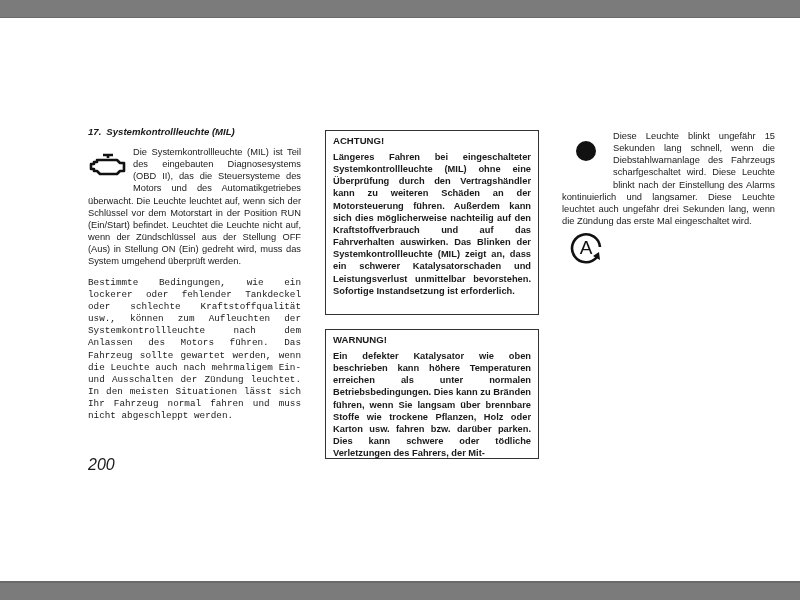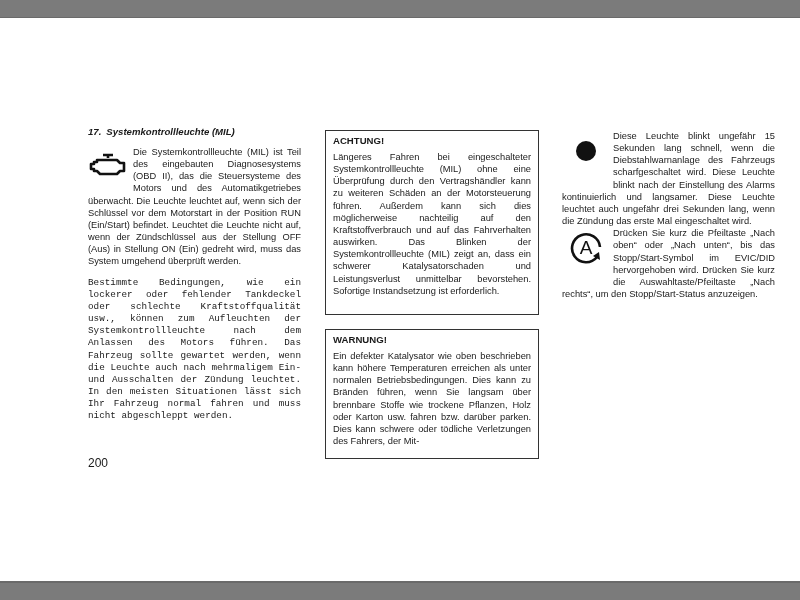--- a/index.html
+++ b/index.html
@@ -33,26 +33,26 @@
     .para-gap { margin-top: 9px; font-family: Liberation Mono, monospace; }
     .icon-float {
       float: left; width: 42px; height: 42px; margin-right: 3px;
       display: flex; align-items: flex-start; justify-content: center;
     }
     .box {
       border: 1.5px solid #333; padding: 4px 7px 5px 7px; box-sizing: border-box;
     }
     .box-title { font-weight: bold; font-size: 9.6px; line-height: 12px; margin-bottom: 4px; }
     .box-title .cont { font-style: italic; margin-left: 5px; }
-    .box p { text-align: justify; }
+    .box p { text-align: justify; font-weight: bold; }
     .box-achtung { height: 185px; }
     .box-warnung { margin-top: 14px; height: 130px; }
     .box-warnung-cont { height: 40px; margin-bottom: 12px; }
     .page-number {
-      position: absolute; left: 88px; top: 438px; font-size: 12px;
+      position: absolute; left: 88px; top: 438px; font-size: 16px; font-style: italic;
     }
     .mil-icon { margin-top: 6px; }
     .dot-icon { margin-top: 6px; }
   </style>
 </head>
 <body>
 
 <div class="bar-top"></div>
 
 <div class="page">
@@ -93,19 +93,18 @@
     </div>
     <p>Diese Leuchte blinkt ungefähr 15 Sekunden lang schnell, wenn die Diebstahlwarnanlage des Fahrzeugs scharfgeschaltet wird. Diese Leuchte blinkt nach der Einstellung des Alarms kontinuierlich und langsamer. Diese Leuchte leuchtet auch ungefähr drei Sekunden lang, wenn die Zündung das erste Mal eingeschaltet wird.</p>
 
     <div class="icon-float" style="width:48px;height:50px;">
       <svg class="stop-start-icon" width="40" height="40" viewBox="0 0 40 40">
         <path d="M31 30 A14 14 0 1 1 34 20" fill="none" stroke="#111" stroke-width="2.6"></path>
         <path d="M27 29 L34 33 L33 25 Z" fill="#111"></path>
         <text x="20" y="27" text-anchor="middle" font-family="Liberation Sans, sans-serif" font-size="19" fill="#111">A</text>
       </svg>
     </div>
-    <p>Drücken Sie kurz die Pfeiltaste „Nach oben“ oder „Nach unten“, bis das Stopp/Start-Symbol im EVIC/DID hervorgehoben wird. Drücken Sie kurz die Auswahltaste/Pfeiltaste „Nach rechts“, um den Stopp/Start-Status anzuzeigen.</p>
   </div>
 
   <div class="page-number">200</div>
 </div>
 
 <div class="bar-bottom"></div>
 
 </body></html>

